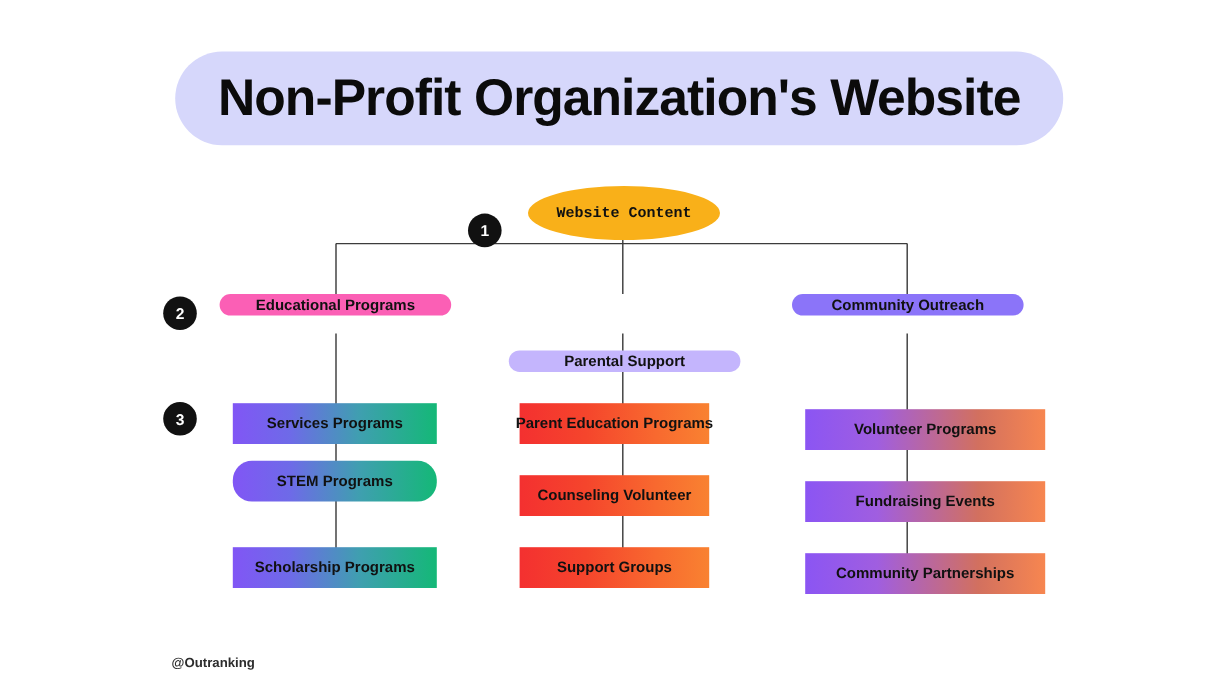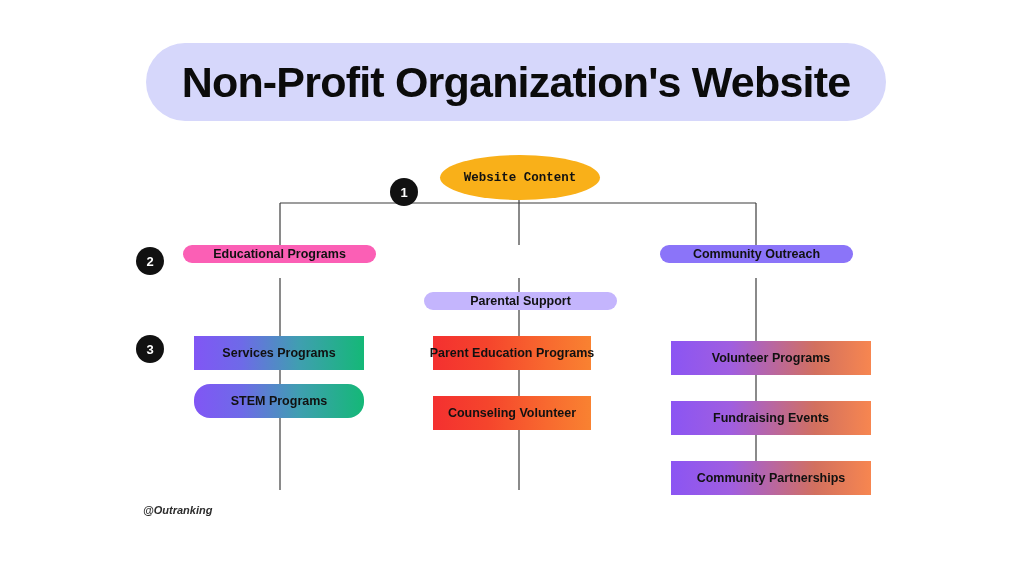--- a/index.html
+++ b/index.html
@@ -96,22 +96,22 @@
   .c2{left:433px;width:158px;}
   .c3{left:671px;width:200px;}
 
   .r1-c1{top:336px;} .r2-c1{top:384px;border-radius:16px;} .r3-c1{top:456px;}
   .r1-c2{top:336px;} .r2-c2{top:396px;} .r3-c2{top:456px;}
   .r1-c3{top:341px;} .r2-c3{top:401px;} .r3-c3{top:461px;}
 
   
   .watermark{
     position:absolute;
-    left:143px;top:504px;
-    font-size:11px;font-weight:bold;color:#2c2c2c;font-style:italic;
+    left:143px;top:547px;
+    font-size:11px;font-weight:bold;color:#2c2c2c;
   }
 </style>
 </head>
 <body>
 
 <div id="stage">
 
   <div class="title-banner">
     <div class="title-text">Non-Profit Organization's Website</div>
   </div>
@@ -150,26 +150,32 @@
   <div class="pill pill-3">
     <span>Community Outreach</span>
   </div>
 
   <div class="leaf c1 r1-c1 grad-a">
     <span>Services Programs</span>
   </div>
   <div class="leaf c1 r2-c1 grad-a">
     <span>STEM Programs</span>
   </div>
+  <div class="leaf c1 r3-c1 grad-a">
+    <span>Scholarship Programs</span>
+  </div>
 
   <div class="leaf c2 r1-c2 grad-b">
     <span>Parent Education Programs</span>
   </div>
   <div class="leaf c2 r2-c2 grad-b">
     <span>Counseling Volunteer</span>
+  </div>
+  <div class="leaf c2 r3-c2 grad-b">
+    <span>Support Groups</span>
   </div>
 
   <div class="leaf c3 r1-c3 grad-c">
     <span>Volunteer Programs</span>
   </div>
   <div class="leaf c3 r2-c3 grad-c">
     <span>Fundraising Events</span>
   </div>
   <div class="leaf c3 r3-c3 grad-c">
     <span>Community Partnerships</span>

